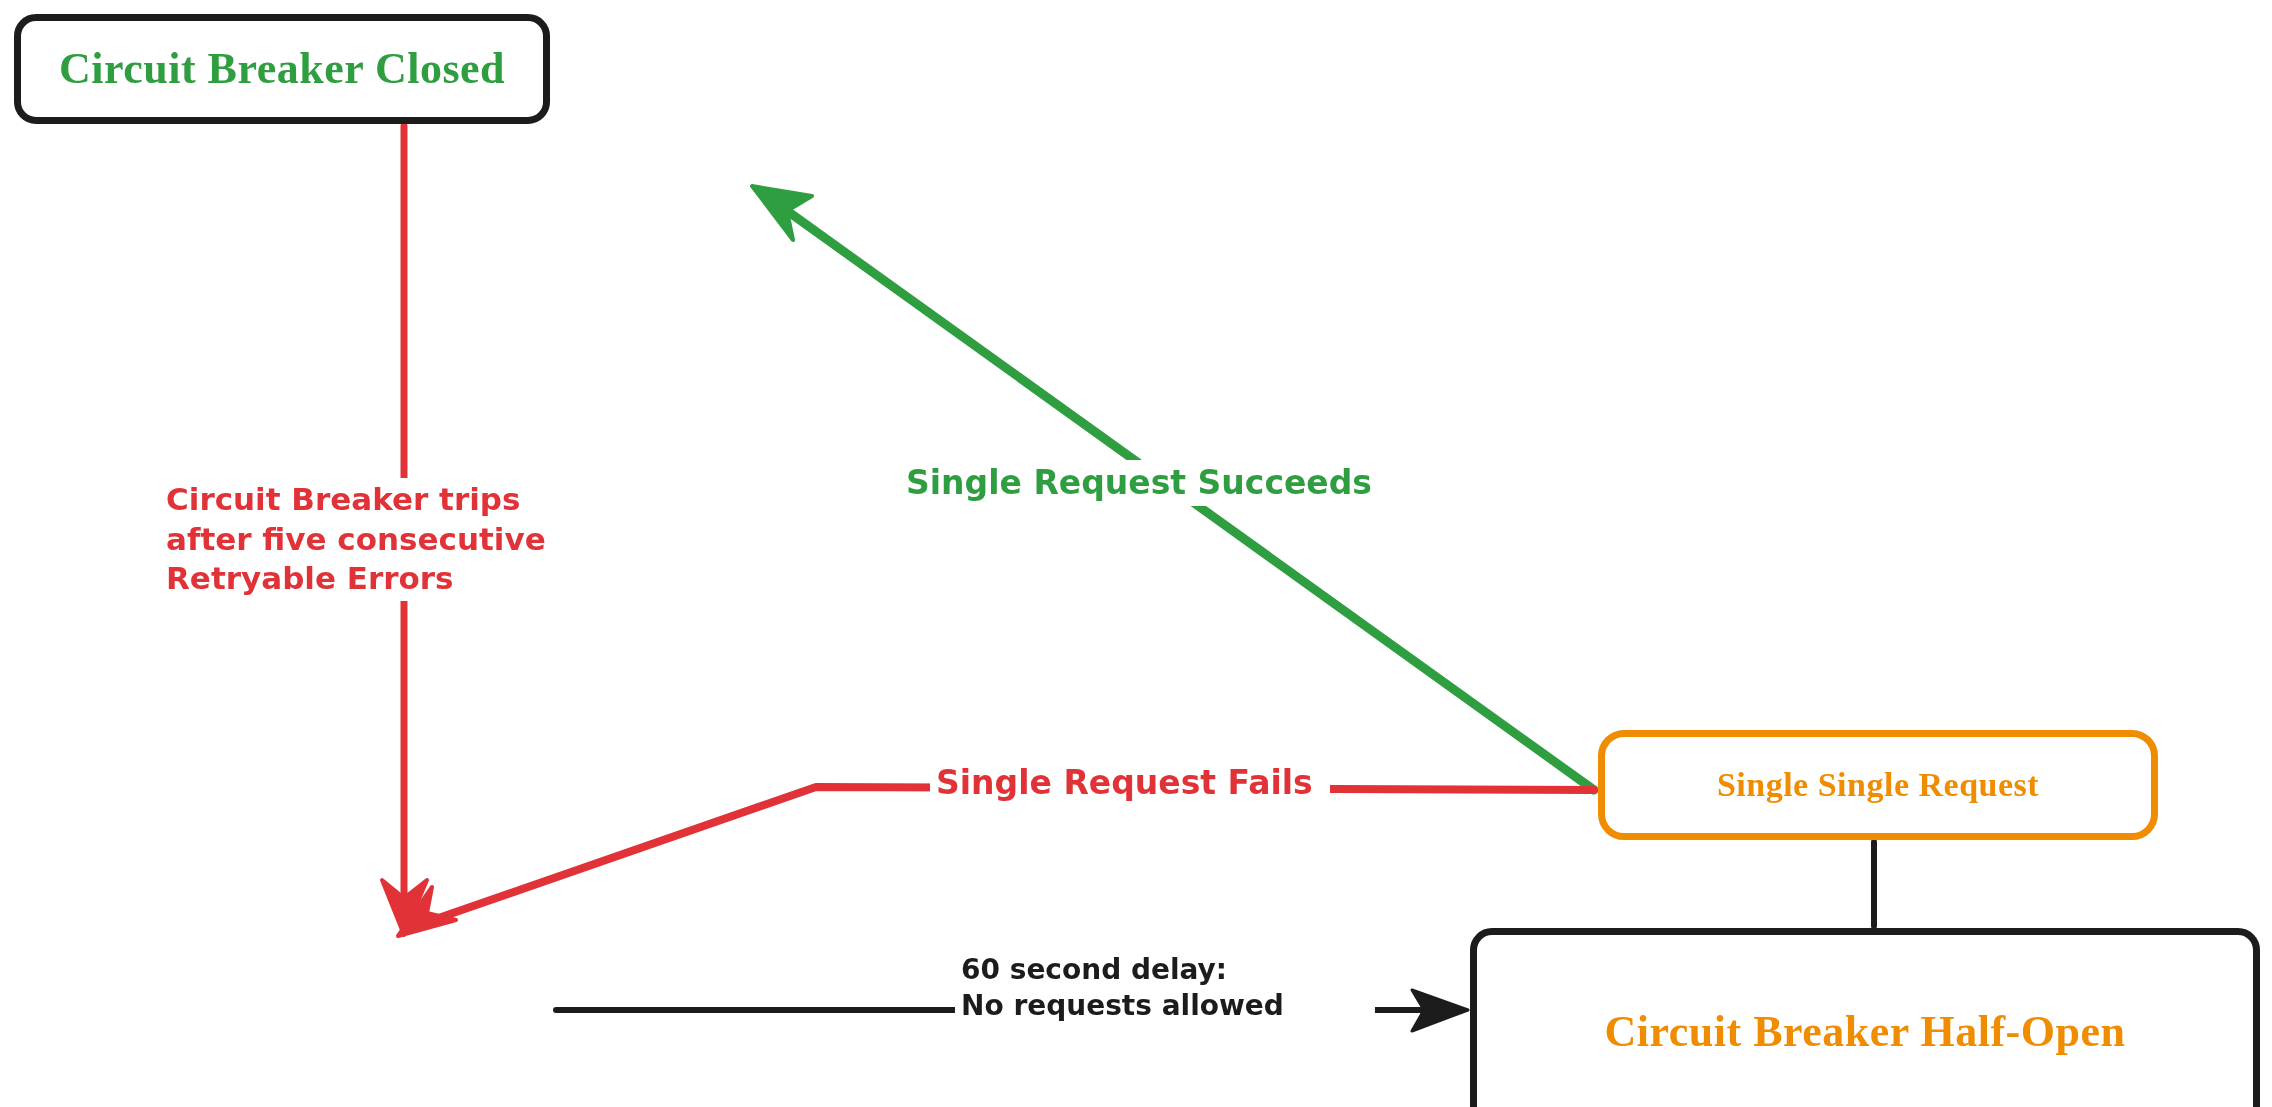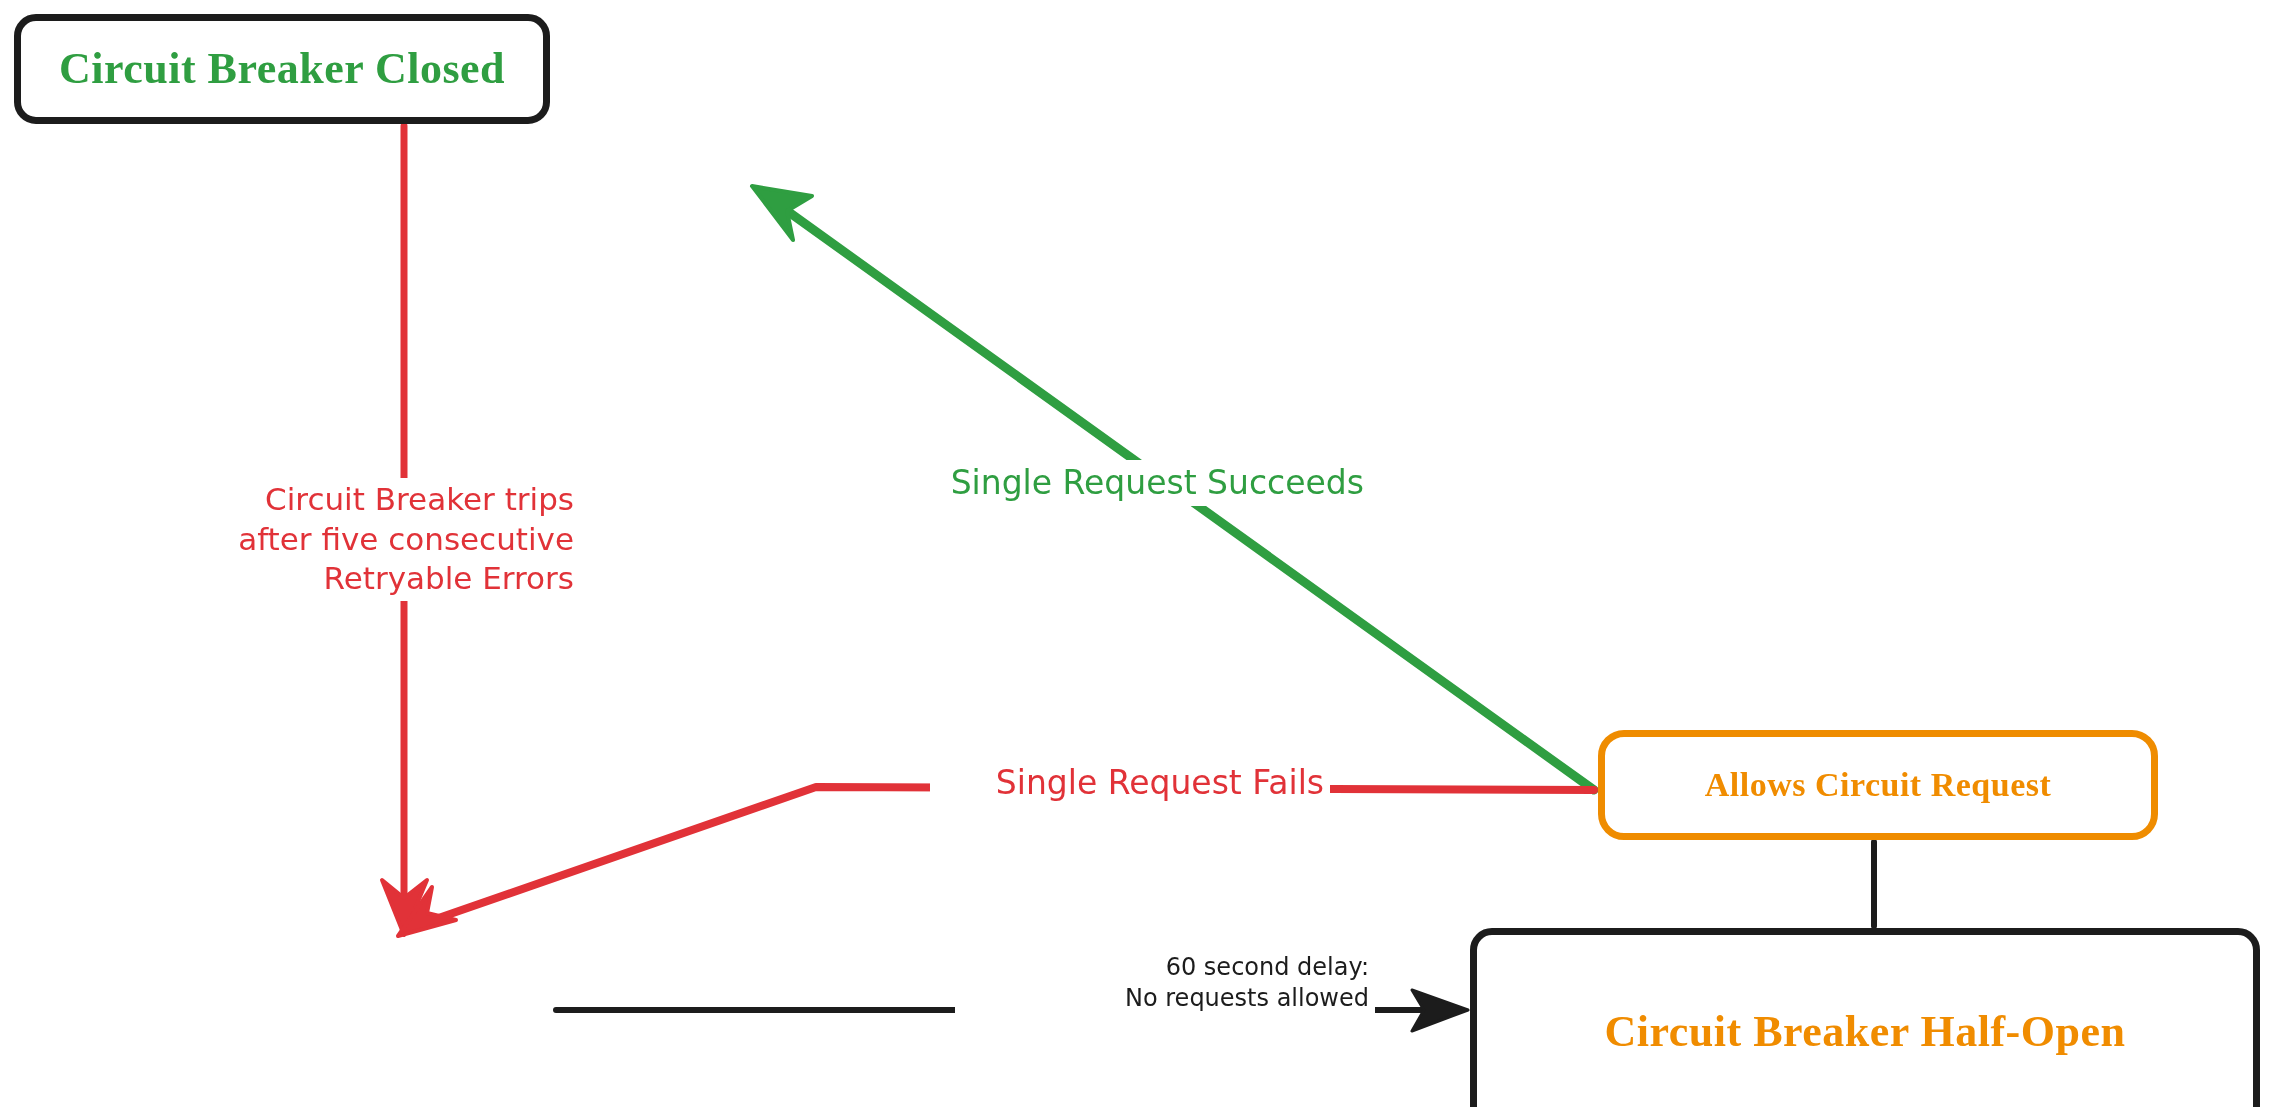--- a/index.html
+++ b/index.html
@@ -76,22 +76,22 @@
     left: 1598px; top: 730px;
     width: 560px;  height: 110px;
   }
   #node-allows-single .node-label { font-size: 34px; }
 
   
   .edge-label {
     position: absolute;
     background: #ffffff;
     font-family: "DejaVu Sans", sans-serif;
-    font-weight: 400;
-    text-align: right;
+    font-weight: 700;
+    text-align: left;
     line-height: 1.28;
     white-space: pre;
     z-index: 8;
     padding: 2px 6px;
     box-sizing: border-box;
   }
   #label-trips {
     left: 160px; top: 478px;
     width: 420px;
     font-size: 31px;
@@ -105,21 +105,21 @@
   }
   #label-fails {
     left: 930px; top: 760px;
     width: 400px;
     font-size: 33px;
     color: #e13238;
   }
   #label-delay {
     left: 955px; top: 950px;
     width: 420px;
-    font-size: 24px;
+    font-size: 28px;
     color: #1c1c1c;
   }
 </style>
 </head>
 <body>
 
 <div id="diagram-canvas">
 
   <svg id="diagram-svg" viewBox="0 0 2272 1107" xmlns="http://www.w3.org/2000/svg">
 
@@ -151,21 +151,21 @@
   <div class="node black-node" id="node-closed">
     <span class="node-label label-green">Circuit Breaker Closed</span>
   </div>
 
 
   <div class="node black-node" id="node-half-open">
     <span class="node-label label-orange">Circuit Breaker Half-Open</span>
   </div>
 
   <div class="node orange-node" id="node-allows-single">
-    <span class="node-label label-orange">Allows Circuit Request</span>
+    <span class="node-label label-orange">Single Single Request</span>
   </div>
 
   <div class="edge-label" id="label-trips">Circuit Breaker trips
 after five consecutive
 Retryable Errors</div>
 
   <div class="edge-label" id="label-fails">Single Request Fails</div>
 
   <div class="edge-label" id="label-succeeds">Single Request Succeeds</div>
 

